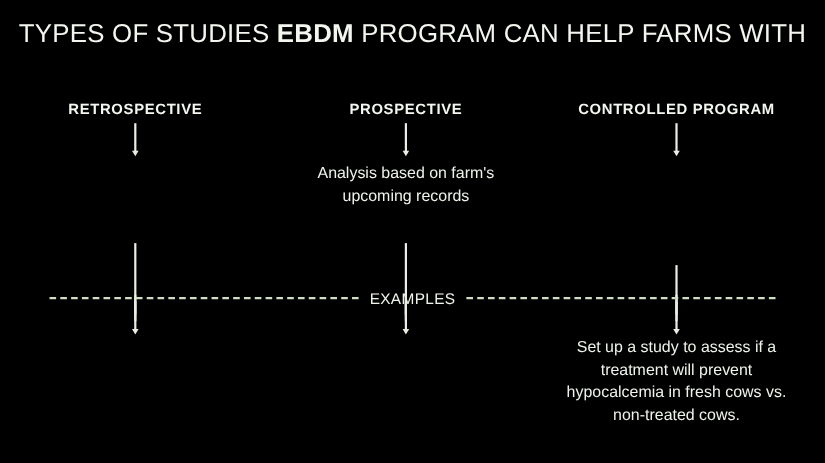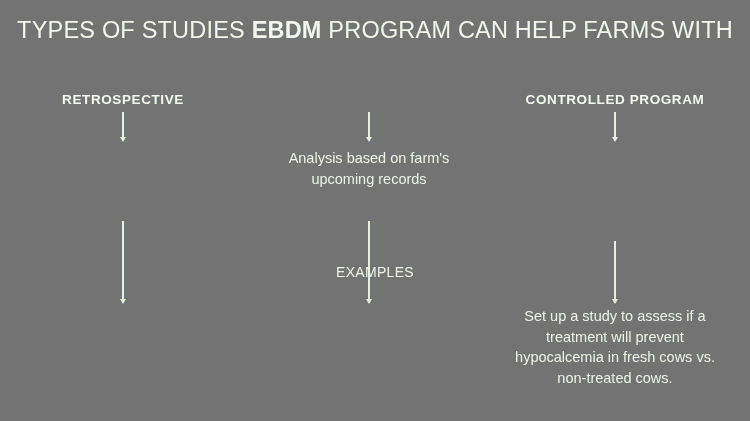--- a/index.html
+++ b/index.html
@@ -14,21 +14,21 @@
     background: #1b330f;
     font-family: "Liberation Sans", sans-serif;
     color: #eef3ea;
     -webkit-font-smoothing: antialiased;
   }
 
   #slide {
     position: relative;
     width: 750px;
     height: 421px;
-    background: #737373;
+    background: #000000;
     box-sizing: border-box;
   }
 
   
   .title {
     position: absolute;
     top: 16px;
     left: 0;
     width: 750px;
     text-align: center;
@@ -123,21 +123,21 @@
   }
 
   
   .divider {
     position: absolute;
     top: 262px;
     left: 45px;
     width: 660px;
     height: 18px;
     display: flex;
-    flex-direction: column;
+    flex-direction: row;
     align-items: center;
   }
   .dash {
     flex: 1 1 auto;
     height: 0;
     border-top: 2px dashed #cfe0c2;
   }
   .examples-label {
     flex: 0 0 auto;
     padding: 0 10px;
@@ -161,20 +161,21 @@
 
     <div class="col">
       <div class="col-head">RETROSPECTIVE</div>
       <div class="arrow a1"></div>
       <div class="line" style="top:133px;height:65px;"></div>
       <div class="line" style="top:180px;height:24px;"></div>
       <div class="arrow" style="top:186px;height:26px;"></div>
     </div>
 
     <div class="col">
+      <div class="col-head">PROSPECTIVE</div>
       <div class="arrow a1"></div>
       <div class="block top">
         <span class="inner">Analysis based on farm's upcoming records</span>
       </div>
       <div class="line" style="top:133px;height:65px;"></div>
       <div class="line" style="top:180px;height:24px;"></div>
       <div class="arrow" style="top:186px;height:26px;"></div>
     </div>
 
     <div class="col">

